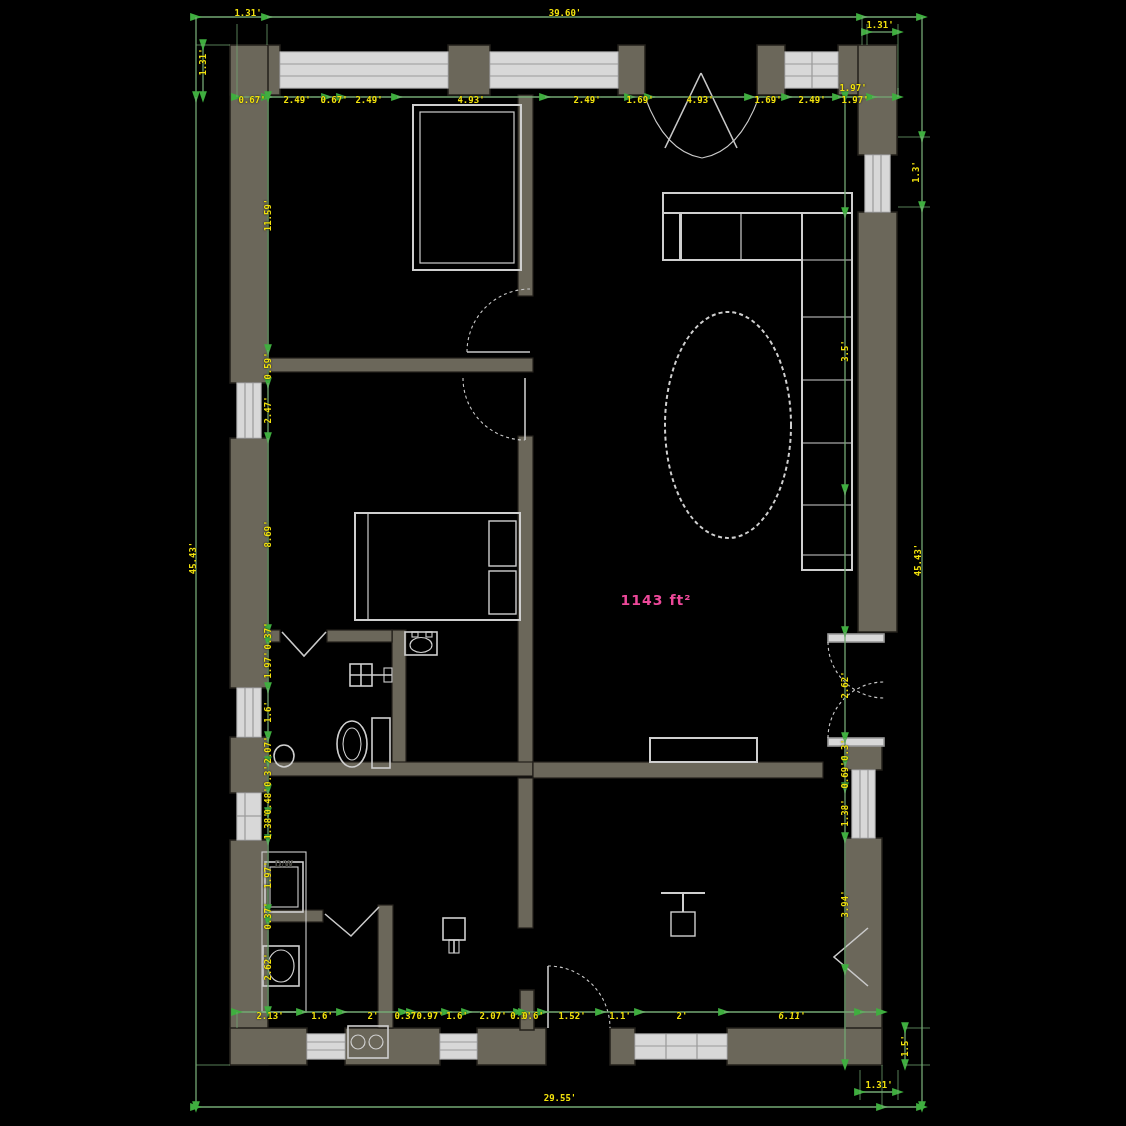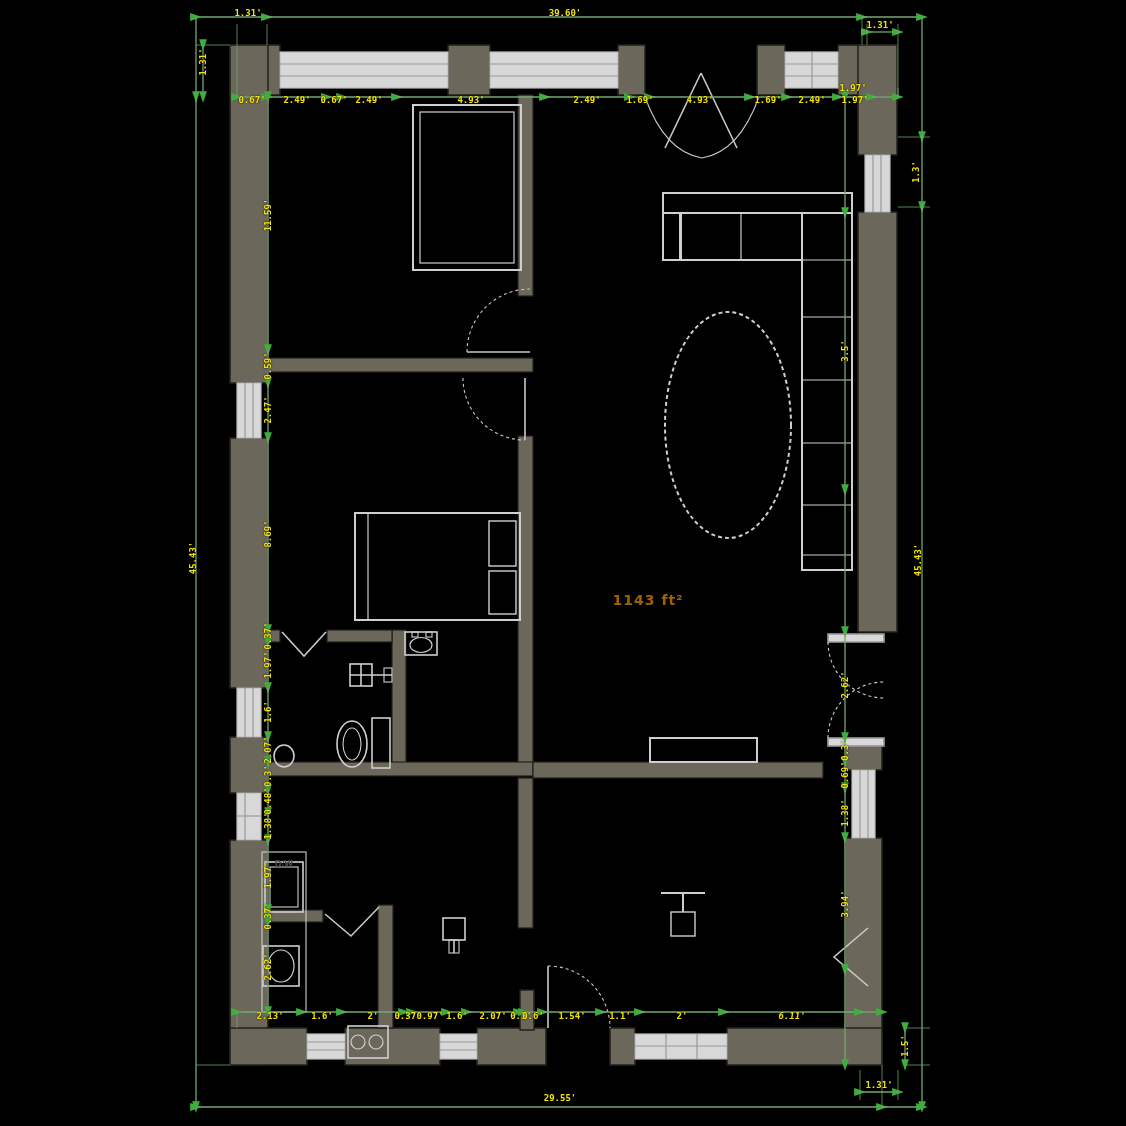--- a/index.html
+++ b/index.html
@@ -2,22 +2,22 @@
 <html><head>
 <meta charset="utf-8">
 <style>
   html,body{margin:0;padding:0;background:#000;}
   #stage{position:relative;width:1126px;height:1126px;background:#000;overflow:hidden;
          font-family:"DejaVu Sans Mono",monospace;}
   #plan-svg{position:absolute;left:0;top:0;}
   #label-layer{position:absolute;left:0;top:0;width:1126px;height:1126px;pointer-events:none;}
   .dim-label{position:absolute;color:#f2e20c;font:bold 9px "DejaVu Sans Mono",monospace;
              white-space:nowrap;transform:translate(-50%,-50%);text-shadow:0 0 2px #000;}
-  .area-label{position:absolute;color:#a16207;font:bold 14px "DejaVu Sans",sans-serif;
-              transform:translate(-50%,-50%);letter-spacing:1px;}
+  .area-label{position:absolute;color:#ec4899;font:bold 14px "DejaVu Sans",sans-serif;
+              transform:translate(-50%,-50%);letter-spacing:1px;margin-left:8px;}
   .appliance-label{position:absolute;color:#4a4a44;font:bold 8px "DejaVu Sans",sans-serif;
               transform:translate(-50%,-50%);}
 </style>
 </head>
 <body>
 
 <div id="stage">
 
 <svg id="plan-svg" width="1126" height="1126" viewBox="0 0 1126 1126">
   <defs>
@@ -377,21 +377,21 @@
       <div class="dim-label" style="left: 268px; top: 967px; transform: translate(-50%, -50%) rotate(-90deg);">2.62'</div>
       <div class="dim-label" style="left: 270px; top: 1016px;">2.13'</div>
       <div class="dim-label" style="left: 322px; top: 1016px;">1.6'</div>
       <div class="dim-label" style="left: 373px; top: 1016px;">2'</div>
       <div class="dim-label" style="left: 408px; top: 1016px;">0.37'</div>
       <div class="dim-label" style="left: 430px; top: 1016px;">0.97'</div>
       <div class="dim-label" style="left: 457px; top: 1016px;">1.6'</div>
       <div class="dim-label" style="left: 493px; top: 1016px;">2.07'</div>
       <div class="dim-label" style="left: 521px; top: 1016px;">0.3'</div>
       <div class="dim-label" style="left: 533px; top: 1016px;">0.6'</div>
-      <div class="dim-label" style="left: 572px; top: 1016px;">1.54'</div>
+      <div class="dim-label" style="left: 572px; top: 1016px;">1.52'</div>
       <div class="dim-label" style="left: 620px; top: 1016px; text-align: right;">1.1'</div>
       <div class="dim-label" style="left: 682px; top: 1016px;">2'</div>
       <div class="dim-label" style="left: 792px; top: 1016px; font-style: italic;">6.11'</div>
       <div class="dim-label" style="left: 560px; top: 1098px;">29.55'</div>
       <div class="dim-label" style="left: 879px; top: 1085px;">1.31'</div>
       <div class="dim-label" style="left: 905px; top: 1046px; transform: translate(-50%, -50%) rotate(-90deg);">1.5'</div>
       <div class="dim-label" style="left: 845px; top: 351px; transform: translate(-50%, -50%) rotate(-90deg);">3.5'</div>
       <div class="dim-label" style="left: 845px; top: 685px; transform: translate(-50%, -50%) rotate(-90deg);">2.62'</div>
       <div class="dim-label" style="left: 845px; top: 750px; transform: translate(-50%, -50%) rotate(-90deg);">0.3'</div>
       <div class="dim-label" style="left: 845px; top: 775px; transform: translate(-50%, -50%) rotate(-90deg);">0.69'</div>

